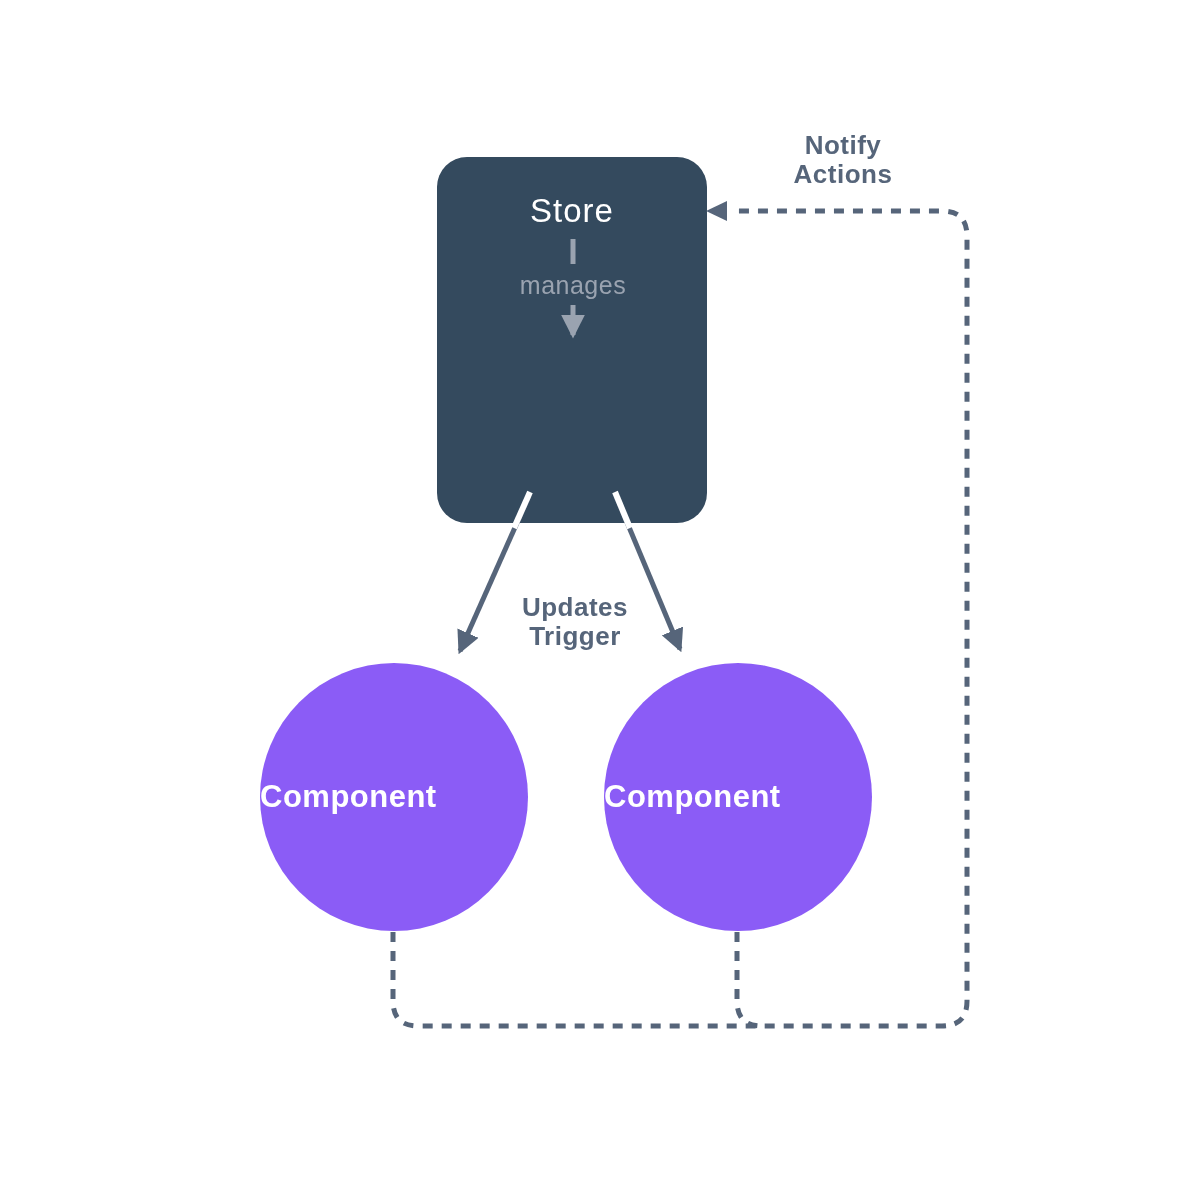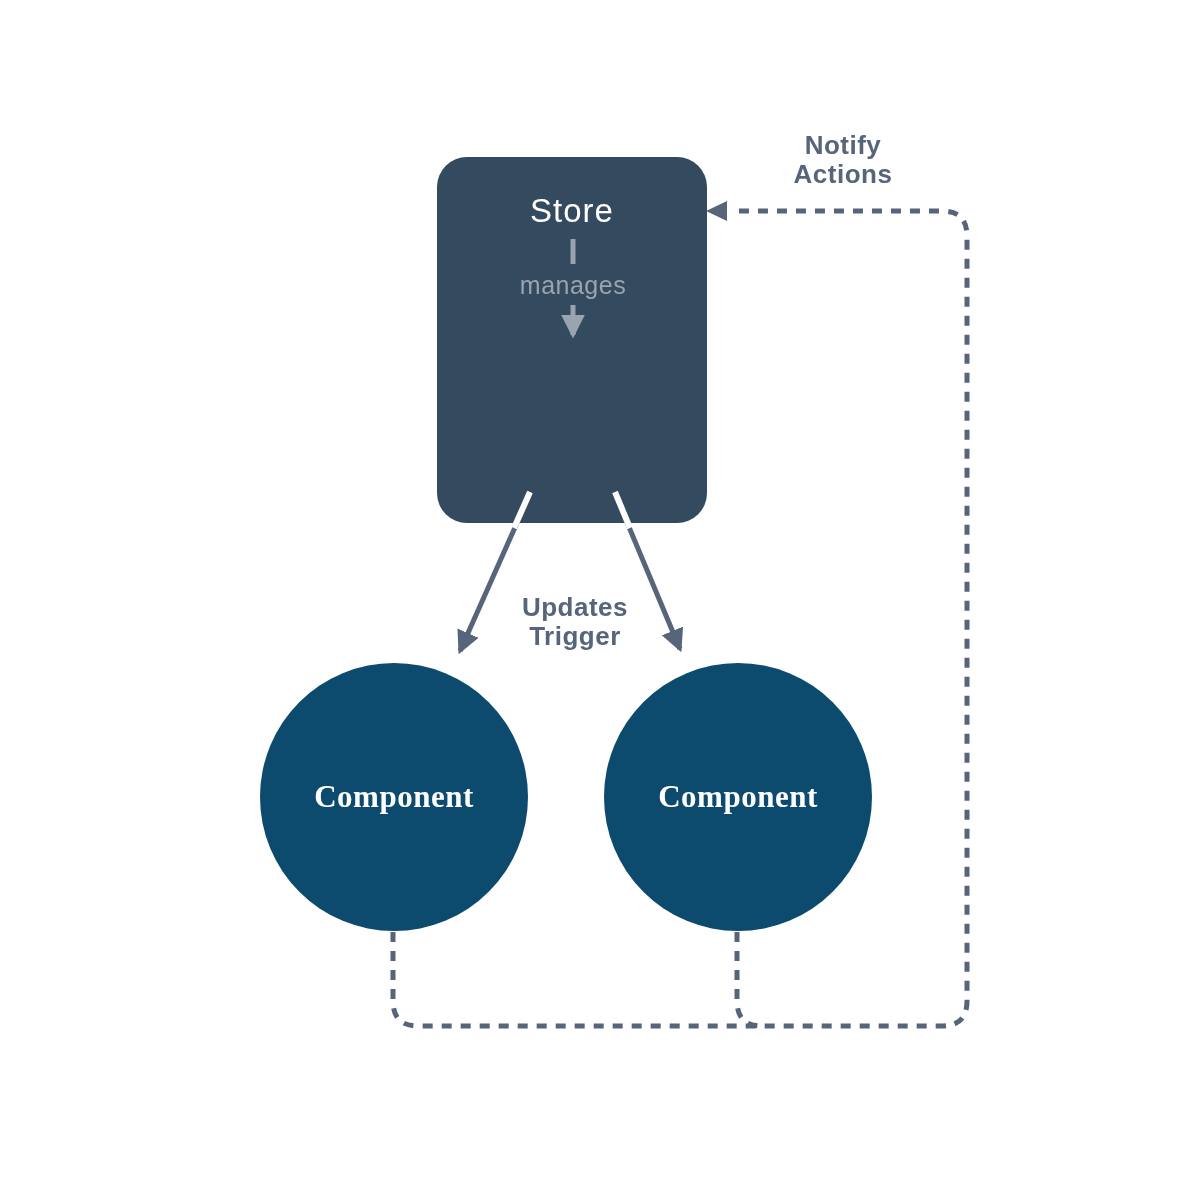--- a/index.html
+++ b/index.html
@@ -77,26 +77,25 @@
     font-size: 29px;
     font-weight: bold;
     line-height: 34px;
     letter-spacing: 0.5px;
   }
   .component-circle {
     position: absolute;
     width: 268px;
     height: 268px;
     border-radius: 50%;
-    background: #0c4a6e;
+    background: #8b5cf6;
     z-index: 3;
     display: flex;
     align-items: center;
-    justify-content: center;
-    font-family: Liberation Serif, serif;
+    justify-content: flex-start;
   }
   .component-circle.left  { left: 260px; top: 663px; }
   .component-circle.right { left: 604px; top: 663px; }
   .component-circle span {
     color: #ffffff;
     font-size: 31px;
     font-weight: bold;
     letter-spacing: 0.5px;
   }
   .flow-label {

